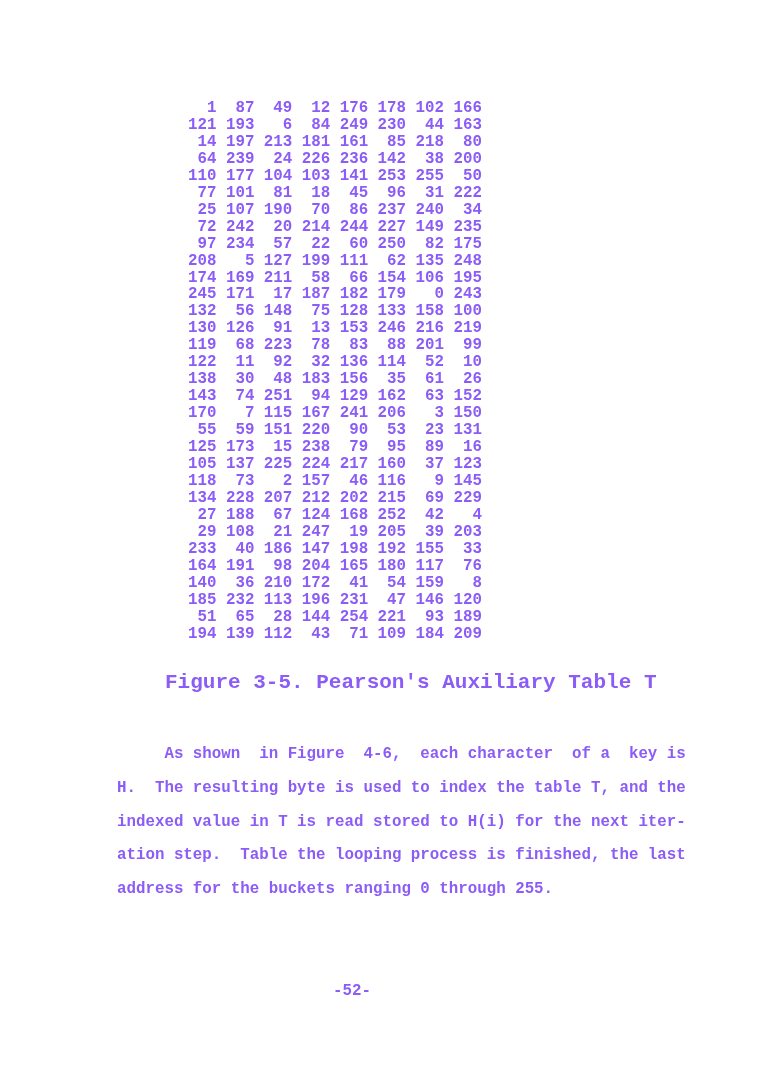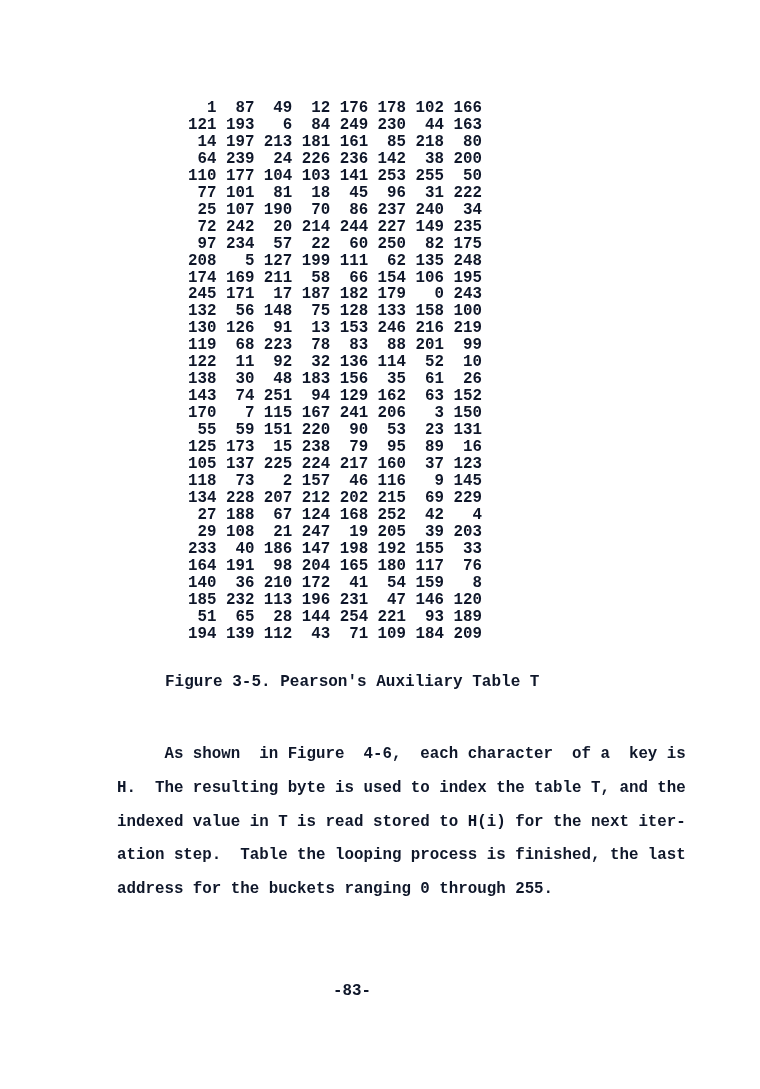--- a/index.html
+++ b/index.html
@@ -6,41 +6,41 @@
     margin: 0;
     padding: 0;
     background: #ffffff;
   }
   .page {
     position: relative;
     width: 760px;
     height: 1089px;
     background: #ffffff;
     overflow: hidden;
-    color: #0f172a;
+    color: #8b5cf6;
     font-family: "Liberation Mono", "DejaVu Sans Mono", monospace;
     font-weight: bold;
   }
   .aux-table {
     position: absolute;
     left: 188px;
     top: 100px;
     font-size: 15.8px;
     line-height: 16.95px;
     white-space: pre;
     letter-spacing: 0;
   }
   .trow {
     white-space: pre;
   }
   .figure-caption {
     position: absolute;
     left: 165px;
     top: 673px;
-    font-size: 16px;
+    font-size: 21px;
     line-height: 19px;
     white-space: pre;
   }
   .body-paragraph {
     position: absolute;
     left: 117px;
     top: 738px;
     font-size: 15.8px;
   }
   .bline {
@@ -66,15 +66,15 @@
   <div class="figure-caption">Figure 3-5. Pearson's Auxiliary Table T</div>
 
   <div class="body-paragraph">
       <div class="bline">     As shown  in Figure  4-6,  each character  of a  key is</div>
       <div class="bline">H.  The resulting byte is used to index the table T, and the</div>
       <div class="bline">indexed value in T is read stored to H(i) for the next iter-</div>
       <div class="bline">ation step.  Table the looping process is finished, the last</div>
       <div class="bline">address for the buckets ranging 0 through 255.</div>
     </div>
 
-  <div class="page-number">-83-</div>
+  <div class="page-number">-52-</div>
 
 </div>
 
 </body></html>

